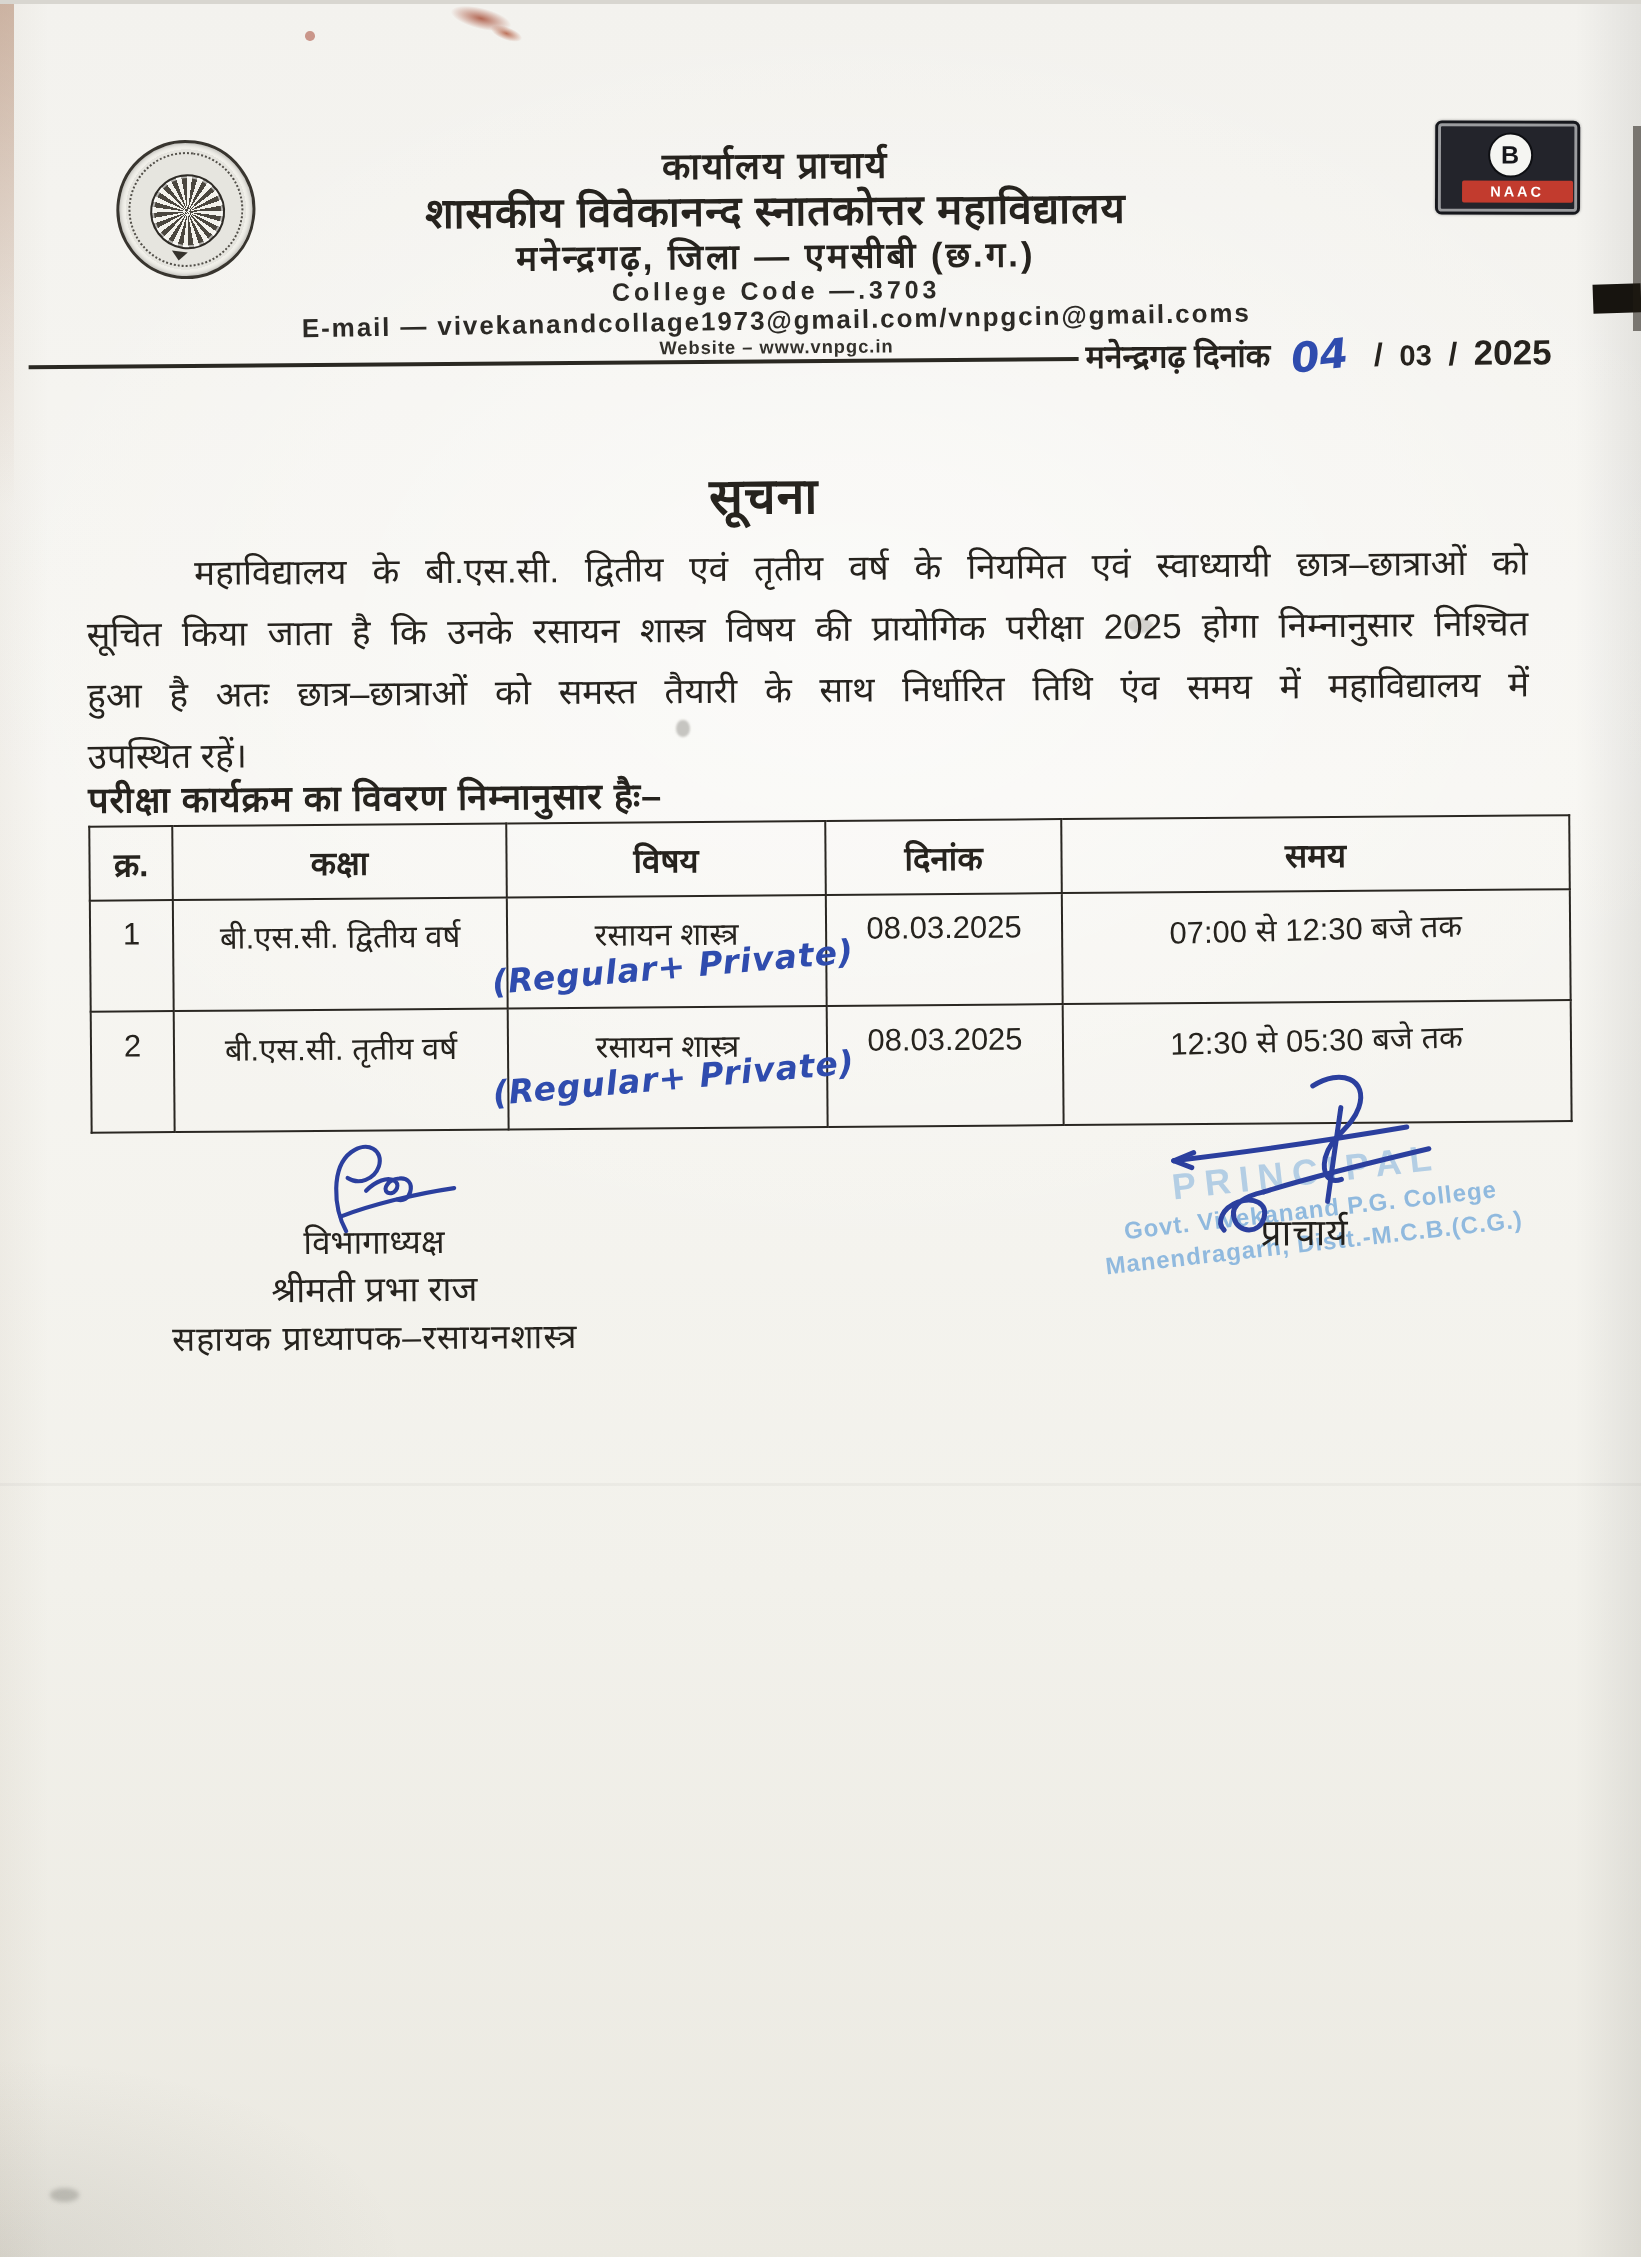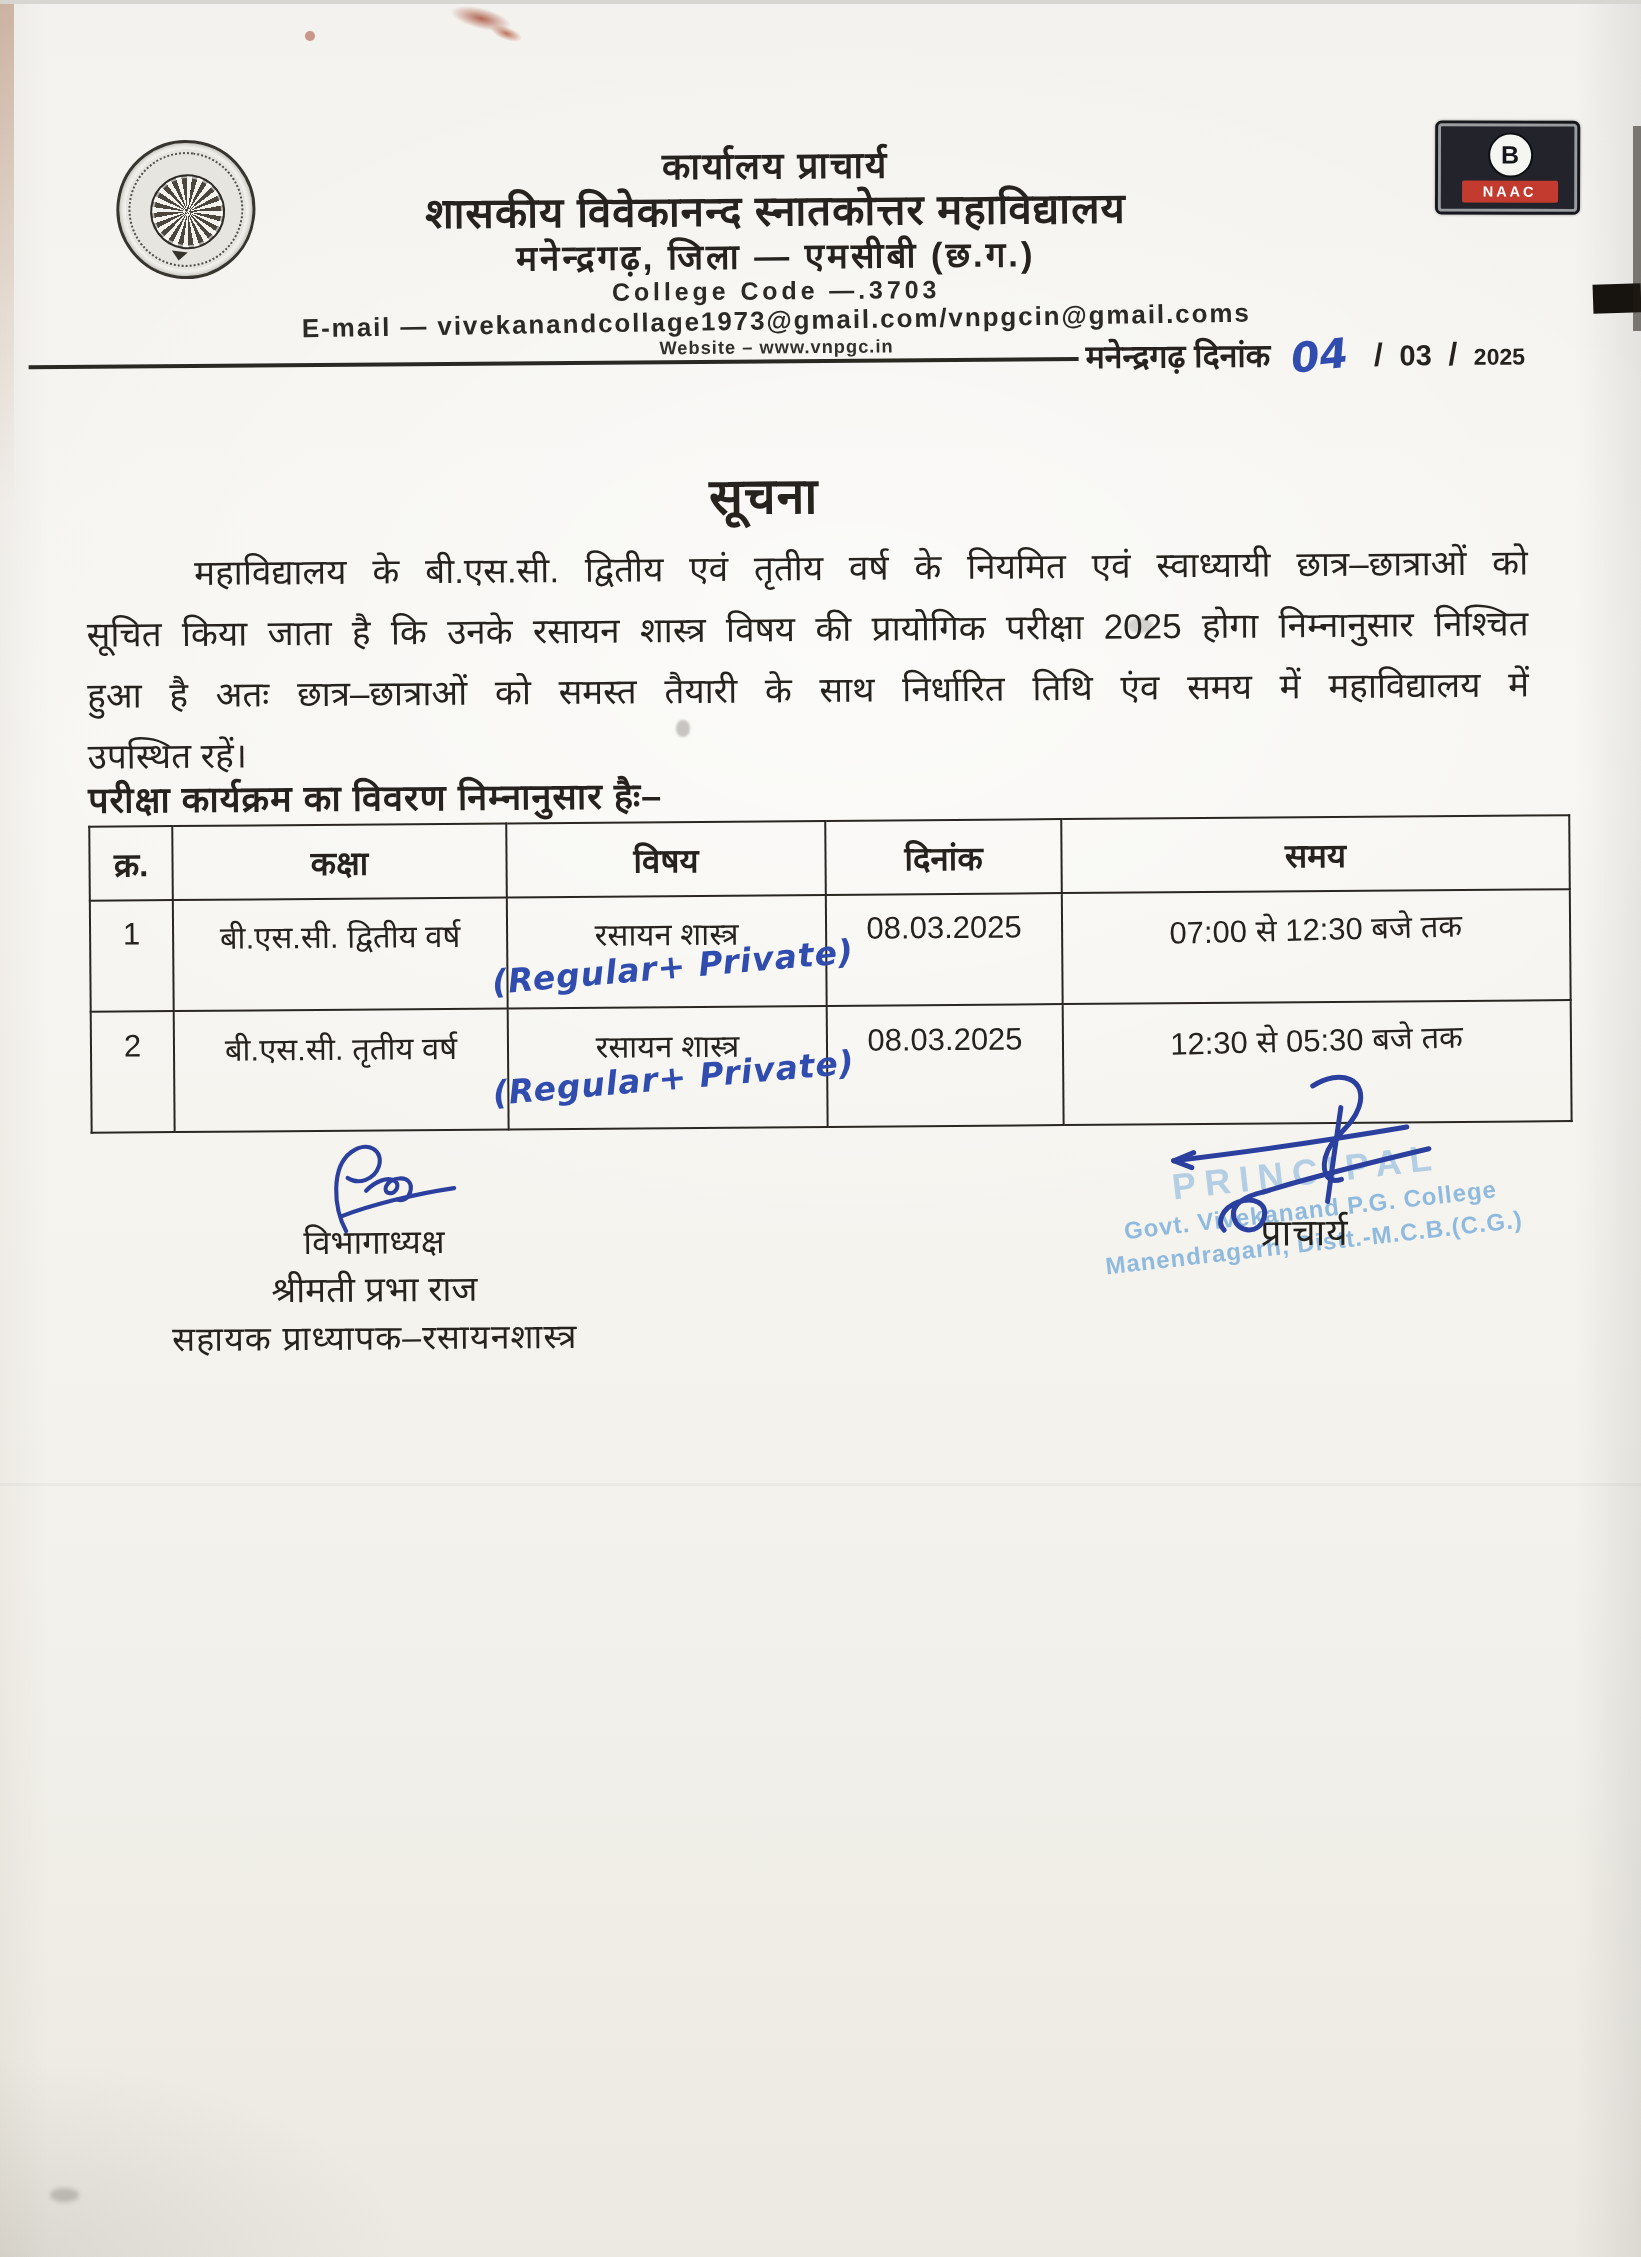--- a/index.html
+++ b/index.html
@@ -37,31 +37,31 @@
   .address-line{font-size:35px;line-height:41px;font-weight:bold;letter-spacing:2.9px;}
   .college-code{font-size:25px;line-height:29px;letter-spacing:3.9px;color:#2c2a26;font-weight:600;}
   .email-line{font-size:26px;line-height:31px;letter-spacing:1.9px;color:#2c2a26;font-weight:600;transform:rotate(-.5deg);}
   .website-line{font-size:18.3px;line-height:22px;letter-spacing:1px;color:#33312c;font-weight:600;}
 
   .naac-badge{position:absolute;left:1437px;top:122px;width:145px;height:94px;background:#23242b;border-radius:6.8px;
     box-shadow:inset 0 0 0 2.9px #16171c, inset 0 0 0 5.8px rgba(255,255,255,.55), 0 0 2.9px rgba(0,0,0,.4);
     transform:rotate(.6deg);}
   .naac-circle{position:absolute;left:50%;top:11.6px;width:41px;height:41px;margin-left:-20px;border-radius:50%;
     background:#f5f5f2;border:2.9px solid #0e0f13;color:#15161b;font-weight:bold;font-size:25px;line-height:41px;text-align:center;}
-  .naac-band{position:absolute;left:50%;bottom:11.6px;width:96px;height:22px;margin-left:-46px;background:#c23b2e;
+  .naac-band{position:absolute;left:50%;bottom:11.6px;width:111px;height:22px;margin-left:-46px;background:#c23b2e;
     color:#fff;font-size:14.5px;font-weight:bold;letter-spacing:2.9px;text-align:center;line-height:22px;border-radius:1.9px;}
 
   
   .rule{position:absolute;left:29px;top:355px;width:1050px;height:3.9px;background:#2a2822;}
   .dateline{position:absolute;left:1086px;top:328px;width:541px;font-size:32px;font-weight:bold;white-space:nowrap;}
   .dateline .hw-day{display:inline-block;font-size:41px;color:#2f4cae;font-style:italic;font-weight:600;
     transform:rotate(-6deg) translateY(3.9px);margin:0 9.7px 0 11.6px;font-family:"DejaVu Sans",sans-serif;}
   .dateline .sep{font-weight:600;margin:0 7.7px;}
   .dateline .month{font-size:29px;font-weight:bold;text-align:center;}
-  .dateline .year{font-size:23px;font-weight:bold;}
+  .dateline .year{font-size:35px;font-weight:bold;}
 
   
   .title{position:absolute;left:39px;top:456px;width:1448px;margin:0;text-align:center;
     font-size:50px;font-weight:bold;letter-spacing:1px;}
   .body-text{position:absolute;left:85px;top:533px;width:1442px;font-size:35px;}
   .body-text .line{line-height:61px;white-space:nowrap;}
   .body-text .fill{text-align:justify;text-align-last:justify;white-space:normal;height:61px;overflow:hidden;}
   .body-text .indent{padding-left:108px;}
   .schedule-heading{position:absolute;left:85px;top:765px;font-size:36px;font-weight:bold;letter-spacing:1px;}
 

